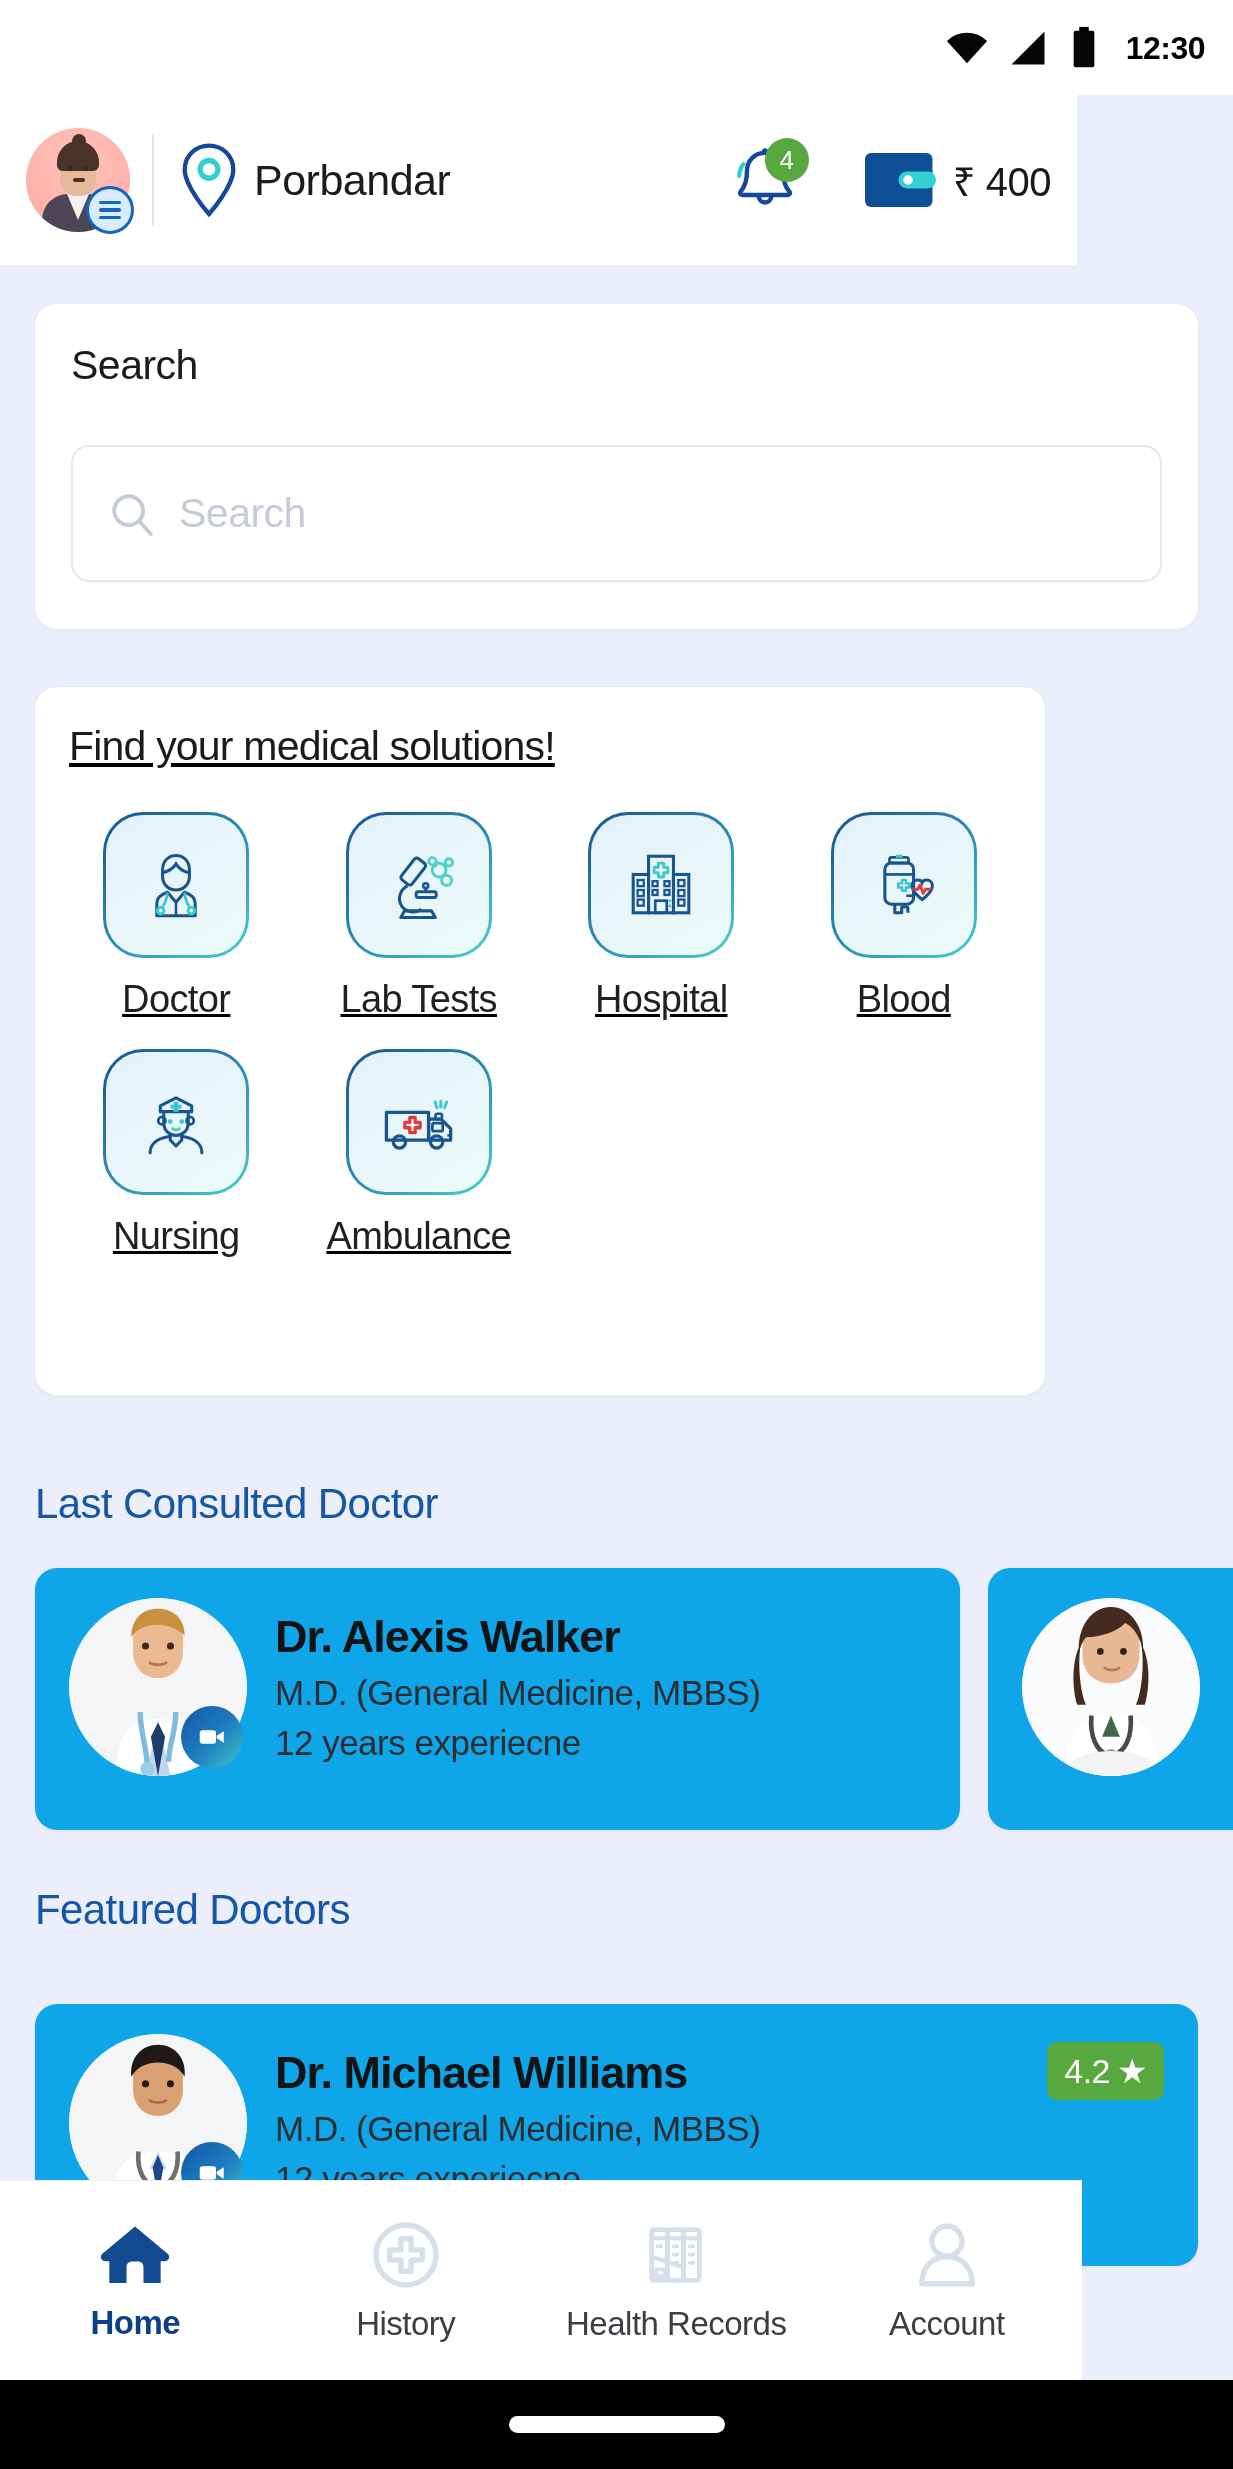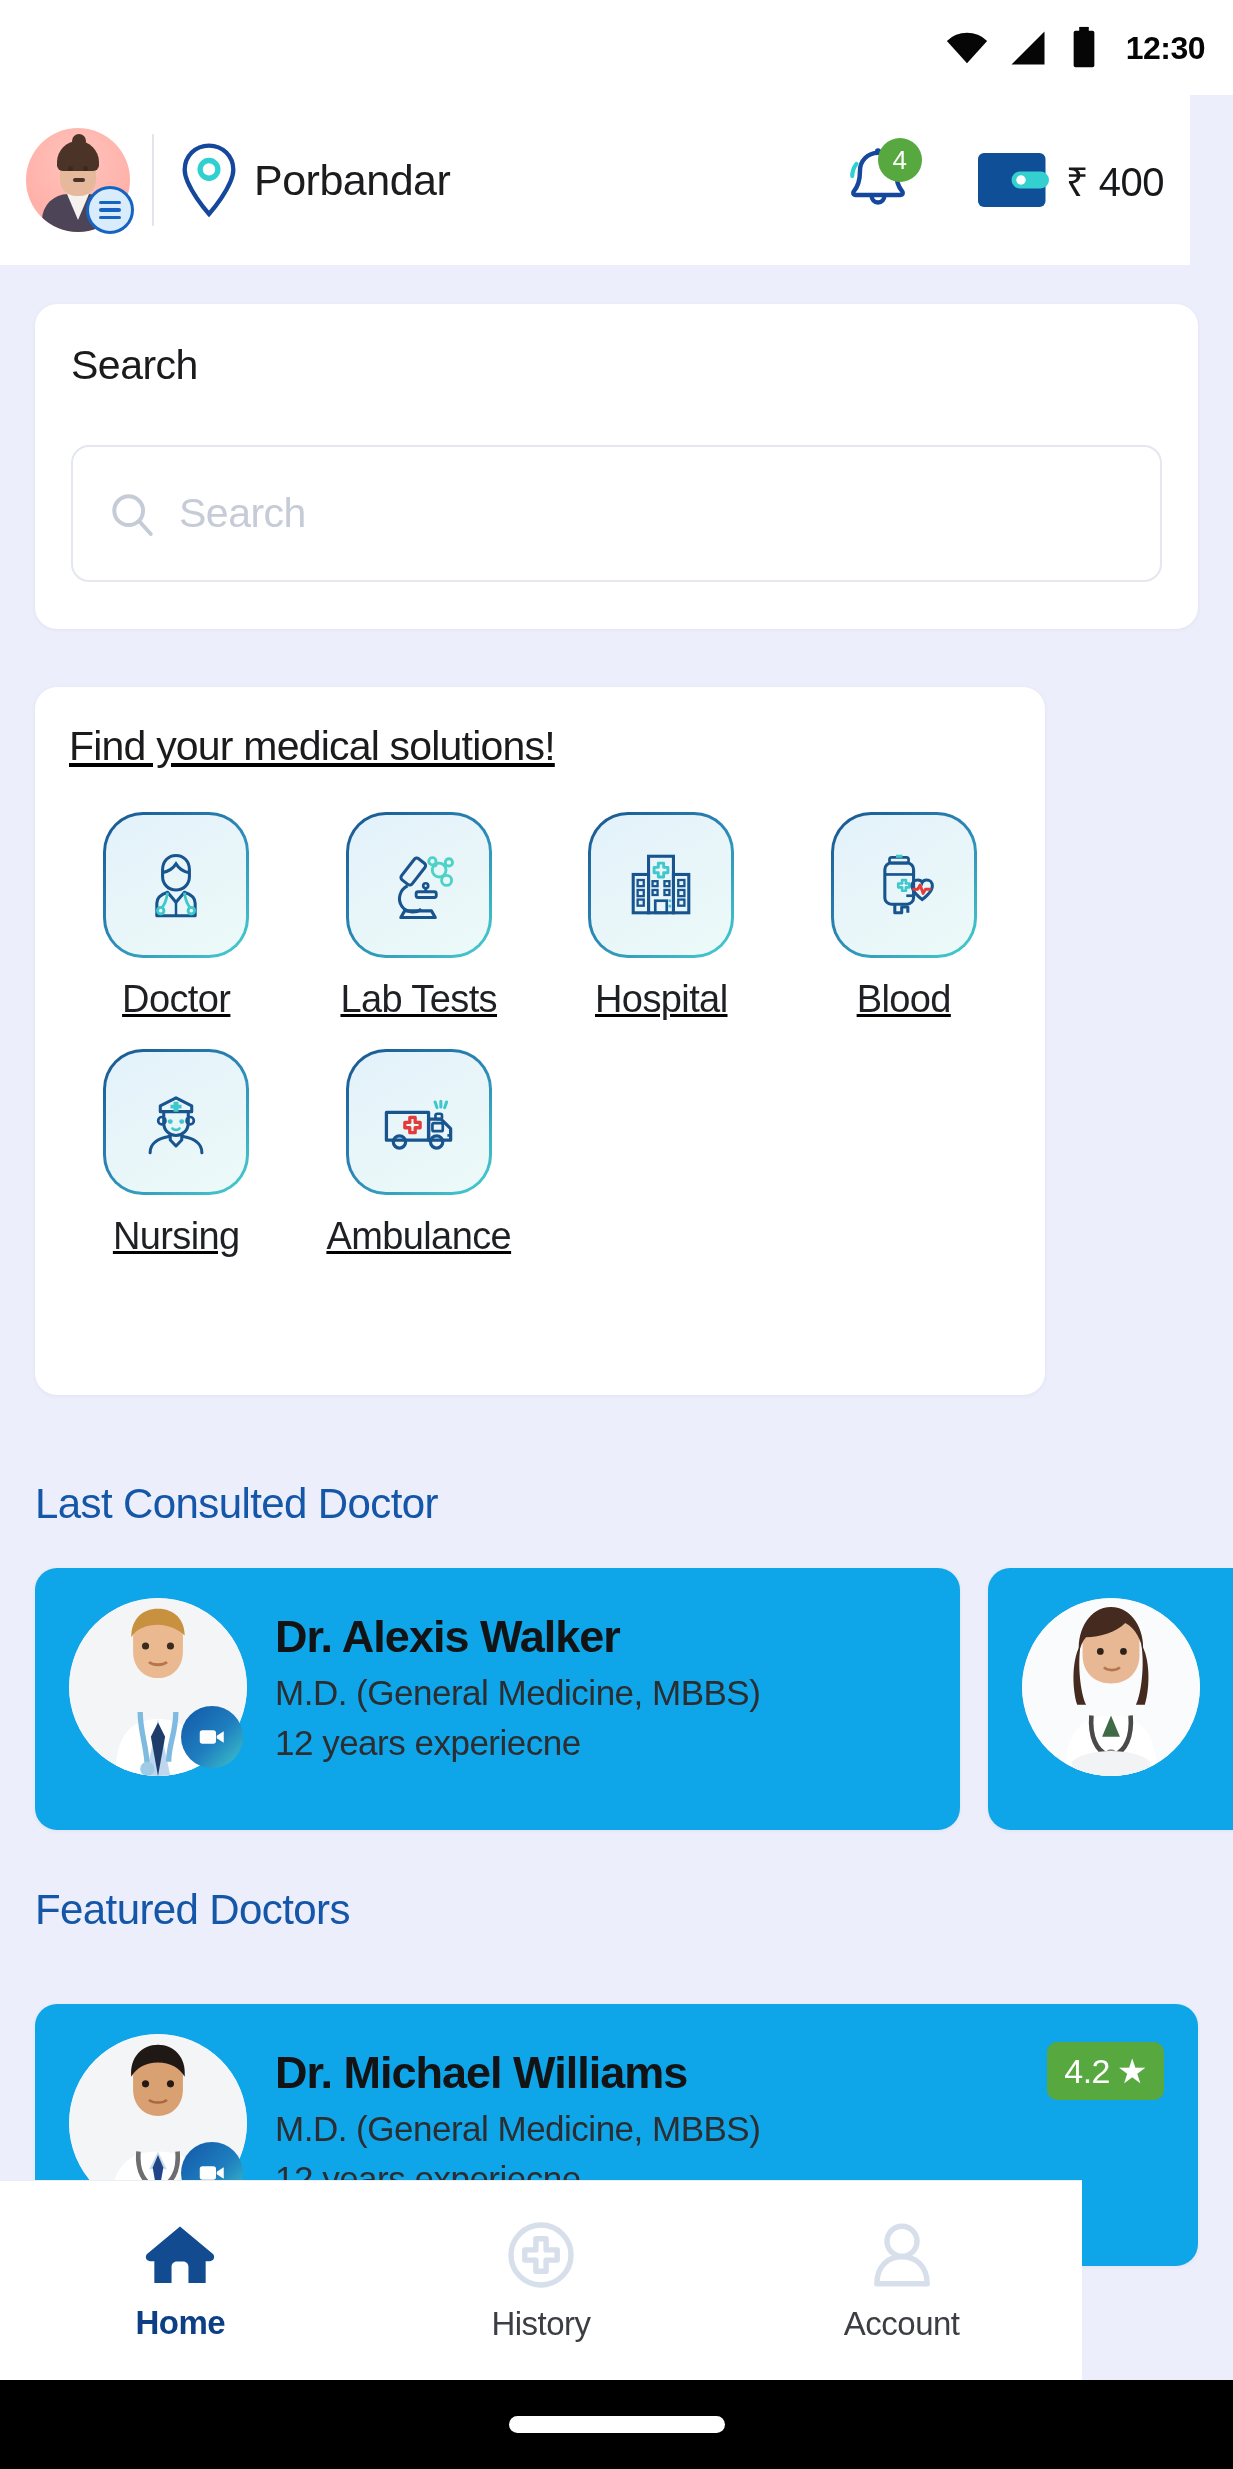--- a/index.html
+++ b/index.html
@@ -15,21 +15,21 @@
   .statusbar {
     position:absolute; top:0; left:0; width:1233px; height:95px;
     background:#ffffff; display:flex; align-items:center;
     justify-content:flex-end; padding-right:28px; gap:16px;
   }
   .sb-icon { display:block; }
   .sb-time { font-size:32px; font-weight:700; color:#050505; letter-spacing:-0.5px; margin-left:8px; line-height:1; }
 
   
   .header {
-    position:absolute; top:95px; left:0; width:1190px; height:170px;
+    position:absolute; top:95px; left:0; width:1077px; height:170px;
     background:#ffffff; display:flex; align-items:center; padding:0 26px;
   }
   .avatar-wrap { position:relative; width:104px; height:104px; flex:0 0 auto; }
   .avatar {
     width:104px; height:104px; border-radius:50%;
     background:radial-gradient(circle at 50% 34%, #ffc4bd 0%, #ffb3ab 60%, #ffa79e 100%);
     overflow:hidden; position:relative;
   }
   .av-hair { position:absolute; left:31px; top:13px; width:42px; height:30px; background:#4b3327; border-radius:22px 22px 6px 6px; }
   .av-tuft { position:absolute; left:46px; top:6px; width:14px; height:14px; background:#4b3327; border-radius:50%; }
@@ -449,20 +449,38 @@
     </div>
 
     <div class="nav-item">
       <svg width="72" height="72" viewBox="0 0 24 24">
         <circle cx="12" cy="12" r="10" fill="none" stroke="#d7dfeb" stroke-width="1.8"></circle>
         <path d="M10.3 6.6 L13.7 6.6 L13.7 10.3 L17.4 10.3 L17.4 13.7 L13.7 13.7 L13.7 17.4 L10.3 17.4 L10.3 13.7 L6.6 13.7 L6.6 10.3 L10.3 10.3 Z" fill="none" stroke="#d7dfeb" stroke-width="1.8" stroke-linejoin="round"></path>
       </svg>
       <div class="nav-label idle">History</div>
     </div>
 
+    <div class="nav-item">
+      <svg width="72" height="72" viewBox="0 0 26 24">
+        <rect x="4.2" y="2.8" width="5.6" height="18.4" rx="0.9" fill="none" stroke="#d7dfeb" stroke-width="1.7"></rect>
+        <rect x="10" y="2.8" width="5.6" height="18.4" rx="0.9" fill="none" stroke="#d7dfeb" stroke-width="1.7"></rect>
+        <rect x="15.8" y="2.8" width="5.6" height="18.4" rx="0.9" fill="none" stroke="#d7dfeb" stroke-width="1.7"></rect>
+        <path d="M4.2 6 L21.4 6" stroke="#d7dfeb" stroke-width="1.5"></path>
+        <rect x="5.7" y="8.2" width="2.6" height="1.3" rx="0.6" fill="#d7dfeb"></rect>
+        <rect x="11.5" y="8.2" width="2.6" height="1.3" rx="0.6" fill="#d7dfeb"></rect>
+        <rect x="17.3" y="8.2" width="2.6" height="1.3" rx="0.6" fill="#d7dfeb"></rect>
+        <rect x="11.5" y="11.2" width="2.6" height="1.3" rx="0.6" fill="#d7dfeb"></rect>
+        <rect x="17.3" y="11.2" width="2.6" height="1.3" rx="0.6" fill="#d7dfeb"></rect>
+        <rect x="11.5" y="14.2" width="2.6" height="1.3" rx="0.6" fill="#d7dfeb"></rect>
+        <rect x="17.3" y="14.2" width="2.6" height="1.3" rx="0.6" fill="#d7dfeb"></rect>
+        <path d="M4.2 12.6 L15.6 16.4" stroke="#d7dfeb" stroke-width="1.5"></path>
+        <rect x="5.7" y="17.2" width="3.4" height="2.4" rx="0.6" fill="none" stroke="#d7dfeb" stroke-width="1.4"></rect>
+      </svg>
+      <div class="nav-label idle">Health Records</div>
+    </div>
 
     <div class="nav-item">
       <svg width="72" height="72" viewBox="0 0 24 24">
         <circle cx="12" cy="7.4" r="5" fill="none" stroke="#d7dfeb" stroke-width="1.8"></circle>
         <path d="M3.6 21.6 C3.6 15.6 7.4 12.6 12 12.6 C16.6 12.6 20.4 15.6 20.4 21.6 Z" fill="none" stroke="#d7dfeb" stroke-width="1.8" stroke-linejoin="round"></path>
       </svg>
       <div class="nav-label idle">Account</div>
     </div>
   </div>
 

